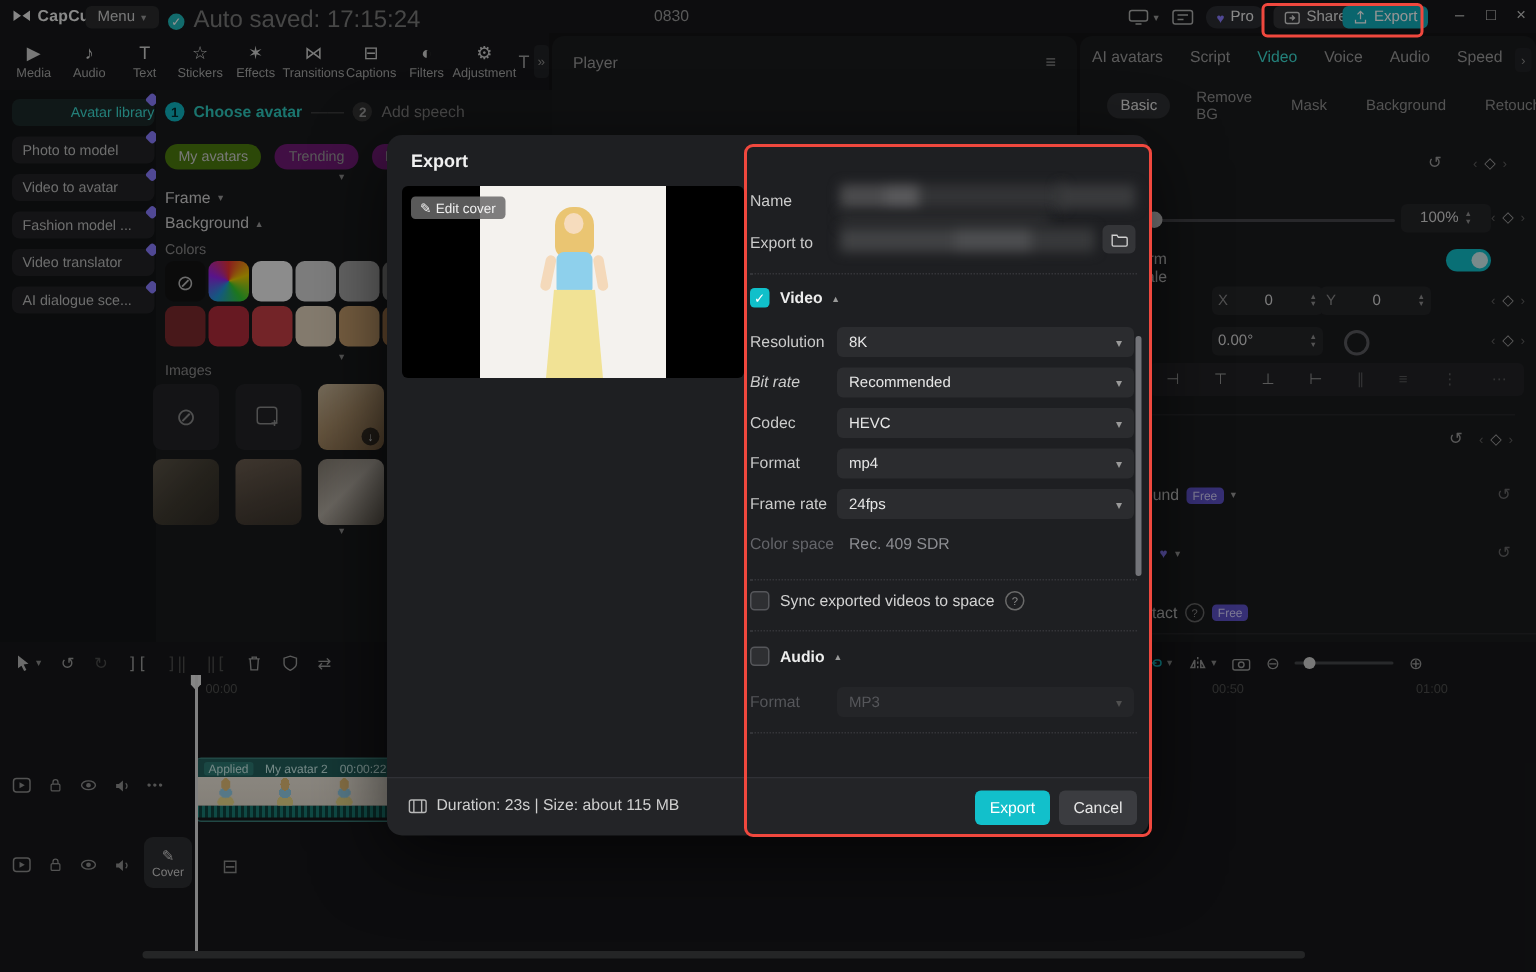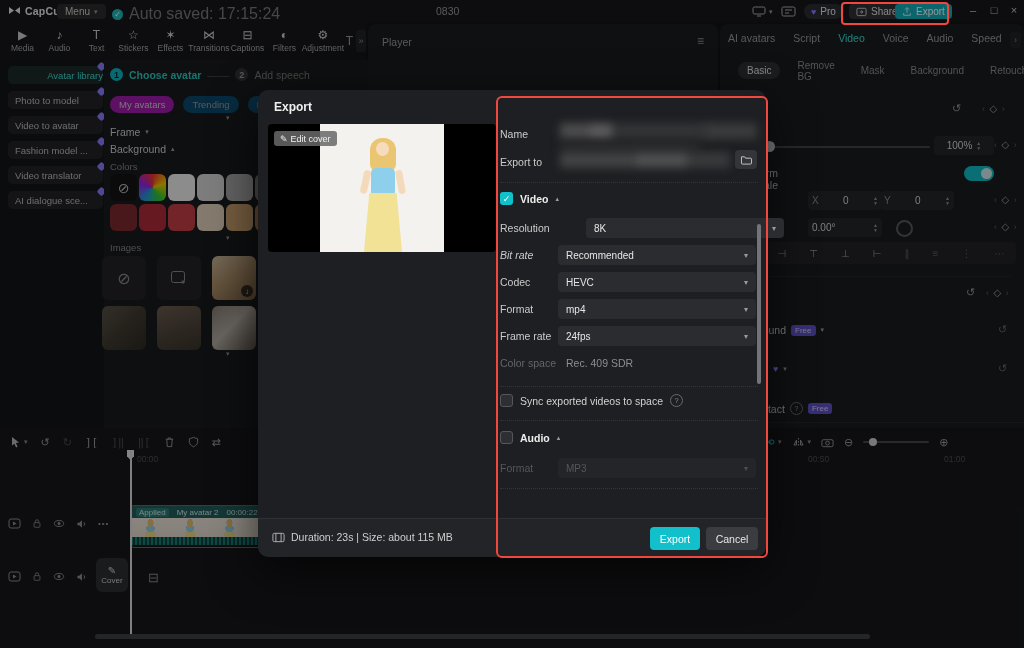--- a/index.html
+++ b/index.html
@@ -51,23 +51,23 @@
   .side-btn{position:relative;margin:0 0 7px 8px;width:88px;height:18px;background:#232427;border-radius:5px;
             display:flex;align-items:center;padding-left:7px;font-size:9.5px;color:#bdbdbd;}
   .side-btn.active{color:#3ddcd2;background:#1d2a2a;}
   .gem{position:absolute;right:-2px;top:-3px;width:7px;height:7px;background:#8a7cff;border-radius:2px;
        transform:rotate(45deg);}
   
   #avatar-panel{left:104px;top:60px;width:264px;height:368px;background:#191a1c;}
   .stepnum{width:13px;height:13px;border-radius:50%;background:#0fb6c2;color:#04282b;font-size:9px;font-weight:bold;
            display:flex;align-items:center;justify-content:center;}
   .stepnum.off{background:#333;color:#999;}
-  .mchip{background:#a21caf;border-radius:9px;height:17px;display:flex;align-items:center;padding:0 9px;
+  .mchip{background:#4d7c0f;border-radius:9px;height:17px;display:flex;align-items:center;padding:0 9px;
          font-size:9.5px;color:#d0d0d0;}
-  .mchip.dim{background:#0c4a6e;color:#9a9a9a;}
+  .mchip.dim{background:#701a75;color:#9a9a9a;}
   .sw{width:27px;height:27px;border-radius:6px;}
   .sw-none{background:#141414;color:#bbb;display:flex;align-items:center;justify-content:center;font-size:14px;}
   .sw-conic{background:conic-gradient(#e33,#ec0,#3c3,#29d,#92e,#e33);}
   .tile{width:44px;height:44px;border-radius:6px;background:#232427;position:relative;color:#8a8a8a;
         display:flex;align-items:center;justify-content:center;font-size:16px;overflow:hidden;}
   .lab{color:#8a8a8a;font-size:9.5px;}
   
   #timeline{left:0;top:428px;width:1024px;height:220px;background:#17181a;}
   .tl-ic{color:#9a9a9a;font-size:11px;}
   .tl-ic.dim{color:#4c4c4c;}
@@ -583,21 +583,21 @@
     </div>
     <div class="abs dotted" style="left:242px;top:92px;width:258px;"></div>
 
     <div class="abs row" style="left:242px;top:102px;gap:7px;">
       <span class="cb">✓</span>
       <span class="sec-t">Video</span>
       <span style="font-size:7px;color:#9a9a9a;">▴</span>
     </div>
 
     <span class="abs flabel" style="left:242px;top:132px;">Resolution</span>
-    <div class="abs select" style="left:300px;top:128px;width:182px;margin-left:28px;">
+    <div class="abs select" style="left:300px;top:128px;width:182px;">
       <span>8K</span>
       <span class="car">▾</span>
       </div>
 
     <span class="abs flabel" style="left:242px;top:159px;font-style:italic;">Bit rate</span>
     <div class="abs select" style="left:300px;top:155px;width:182px;">
       <span>Recommended</span>
       <span class="car">▾</span>
       </div>
 

